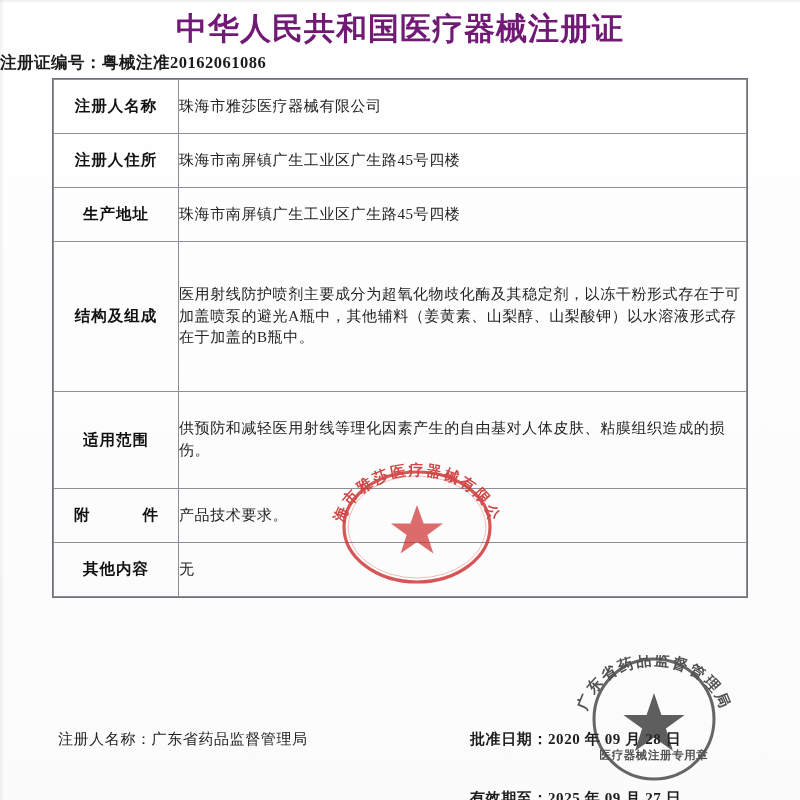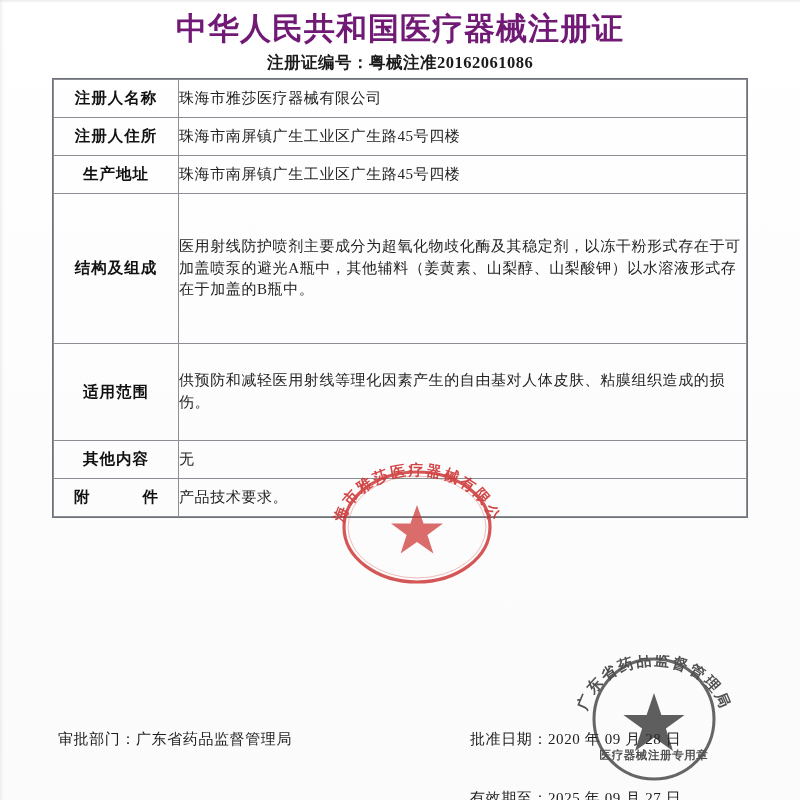--- a/index.html
+++ b/index.html
@@ -52,21 +52,21 @@
     font-weight: bold;
     letter-spacing: 1px;
     color: #701a75;
     font-family: "Liberation Serif", "DejaVu Serif", serif;
   }
   .cert-no {
     position: absolute;
     left: 0;
     right: 0;
     top: 52px;
-    text-align: center;
+    text-align: left;
     font-size: 16.5px;
     font-weight: bold;
     letter-spacing: 0.5px;
     color: #1b1b1b;
   }
 
   
   .table {
     position: absolute;
     left: 52px;
@@ -106,21 +106,21 @@
   }
   td.value {
     text-align: left;
     font-size: 15px;
     color: #232323;
     padding: 7px 0 7px 12px;
     line-height: 1.45;
     letter-spacing: 0.6px;
   }
 
-  .row-h1 { height: 38px; }
+  .row-h1 { height: 54px; }
   .row-spec { height: 119px; }
   .row-struct { height: 150px; }
   .row-scope { height: 97px; border-radius: 10px; }
   .row-note { height: 56px; }
 
   .spec-text {
     font-family: "Liberation Mono", "DejaVu Sans Mono", monospace;
     font-size: 14.5px;
     letter-spacing: 0.5px;
   }
@@ -156,20 +156,21 @@
   }
   .footer-dept {
     padding-left: 6px;
   }
   .footer-dates {
     width: 300px;
   }
   .footer-date-row {
     margin-bottom: 7px;
     white-space: nowrap;
+    font-weight: bold;
   }
   .footer-date-row:last-child { margin-bottom: 0; margin-top: 40px; }
 
   
   .seal-red {
     position: absolute;
     left: 329px;
     top: 461px;
     width: 176px;
     height: 132px;
@@ -222,36 +223,36 @@
         </tr>
         <tr class="row-struct">
           <td class="label">结构及组成</td>
           <td class="value struct-text">医用射线防护喷剂主要成分为超氧化物歧化酶及其稳定剂，以冻干粉形式存在于可加盖喷泵的避光A瓶中，其他辅料（姜黄素、山梨醇、山梨酸钾）以水溶液形式存在于加盖的B瓶中。</td>
         </tr>
         <tr class="row-scope">
           <td class="label">适用范围</td>
           <td class="value scope-text">供预防和减轻医用射线等理化因素产生的自由基对人体皮肤、粘膜组织造成的损伤。</td>
         </tr>
         <tr class="row-h1">
-          <td class="label">其他内容</td>
-          <td class="value">无</td>
-        </tr>
-        <tr class="row-h1">
           <td class="label spaced">
             <span class="label-spread">附件</span>
           </td>
           <td class="value">产品技术要求。</td>
         </tr>
+        <tr class="row-h1">
+          <td class="label">其他内容</td>
+          <td class="value">无</td>
+        </tr>
       </tbody>
     </table>
   </div>
 
   <div class="footer">
     <div class="footer-line">
-      <div class="footer-dept">审批部门：广东省药品监督管理局</div>
+      <div class="footer-dept">注册人名称：广东省药品监督管理局</div>
       <div class="footer-dates">
         <div class="footer-date-row">批准日期：2020 年 09 月 28 日</div>
         <div class="footer-date-row">有效期至：2025 年 09 月 27 日</div>
       </div>
     </div>
   </div>
 
   <svg class="seal-red" viewBox="0 0 176 132">
     <defs>
       <path id="arcTopRed" d="M 14,70 A 74,56 0 0 1 162,70"></path>

